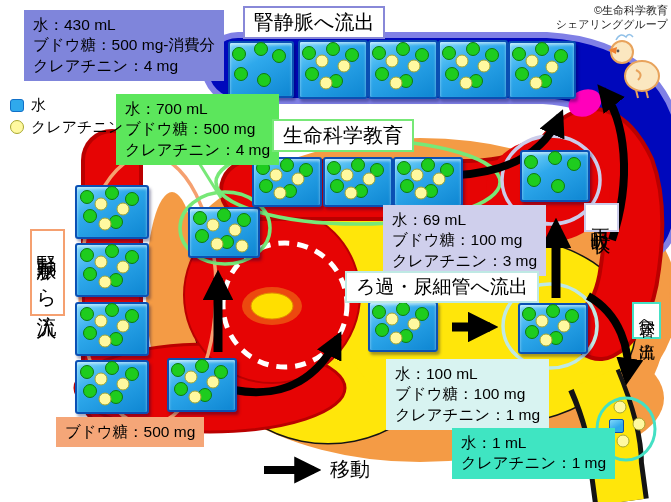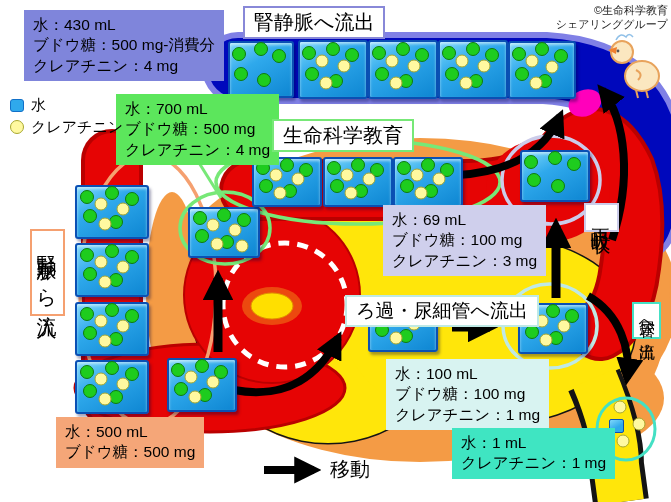--- a/index.html
+++ b/index.html
@@ -20,21 +20,21 @@
        font-size:20px;white-space:nowrap;}
   .tag.vert{writing-mode:vertical-rl;text-orientation:upright;padding:8px 2px;letter-spacing:3px;}
   #box-vein-stats{left:24px;top:10px;background:var(--vein_box);}
   #box-passed-stats{left:116px;top:94px;background:var(--passed_box);}
   #box-reabsorb-stats{left:383px;top:205px;background:var(--reabsorb_box);}
   #box-filtrate-stats{left:386px;top:359px;background:var(--filtrate_box);}
   #box-urine-stats{left:452px;top:428px;background:var(--urine_box);}
   #box-artery-stats{left:56px;top:417px;background:var(--artery_box);}
   #lbl-vein{left:243px;top:6px;border-color:var(--periwinkle_outline);font-family:Liberation Serif, serif;}
   #lbl-passed{left:272px;top:119px;border-color:var(--green_outline);}
-  #lbl-filtration{left:345px;top:271px;border-color:var(--cyan_outline);font-size:19px;margin-top:24px;}
+  #lbl-filtration{left:345px;top:271px;border-color:var(--cyan_outline);font-size:19px;}
   #lbl-artery{left:30px;top:229px;border-color:var(--orange_outline);font-size:20px;}
   #lbl-reabsorb{left:584px;top:203px;border-color:var(--lavender_outline);font-size:20px;}
   #lbl-ureter{left:632px;top:302px;border-color:var(--teal_outline);font-size:16px;letter-spacing:1px;padding:5px 2px;}
   #move-label{position:absolute;left:330px;top:456px;font-size:20px;}
   #copyright{position:absolute;right:3px;top:4px;font-size:11px;line-height:1.25;
              text-align:right;color:#222;}
   #legend{position:absolute;left:10px;top:94px;font-size:15px;}
   .leg-row{display:flex;align-items:center;height:22px;gap:7px;}
   .leg-ic{width:12px;height:12px;border-radius:50%;flex:0 0 auto;}
   .leg-ic.water{border-radius:3px;background:var(--water_blue);border:1.5px solid #1170C8;width:12px;height:11px;}
@@ -313,21 +313,20 @@
   <div class="stat" id="box-filtrate-stats">
     <div>水：100 mL</div>
     <div>ブドウ糖：100 mg</div>
     <div>クレアチニン：1 mg</div>
   </div>
   <div class="stat" id="box-urine-stats">
     <div>水：1 mL</div>
     <div>クレアチニン：1 mg</div>
   </div>
   <div class="stat" id="box-artery-stats">
-    <div>水：500 mL</div>
     <div>ブドウ糖：500 mg</div>
   </div>
 
   <div class="tag" id="lbl-vein">腎静脈へ流出</div>
   <div class="tag" id="lbl-passed">生命科学教育</div>
   <div class="tag" id="lbl-filtration">ろ過・尿細管へ流出</div>
   <div class="tag vert" id="lbl-artery">腎動脈から流入</div>
   <div class="tag vert" id="lbl-reabsorb">再吸収</div>
   <div class="tag vert" id="lbl-ureter">尿管へ流出</div>
   <div id="move-label">移動</div>

